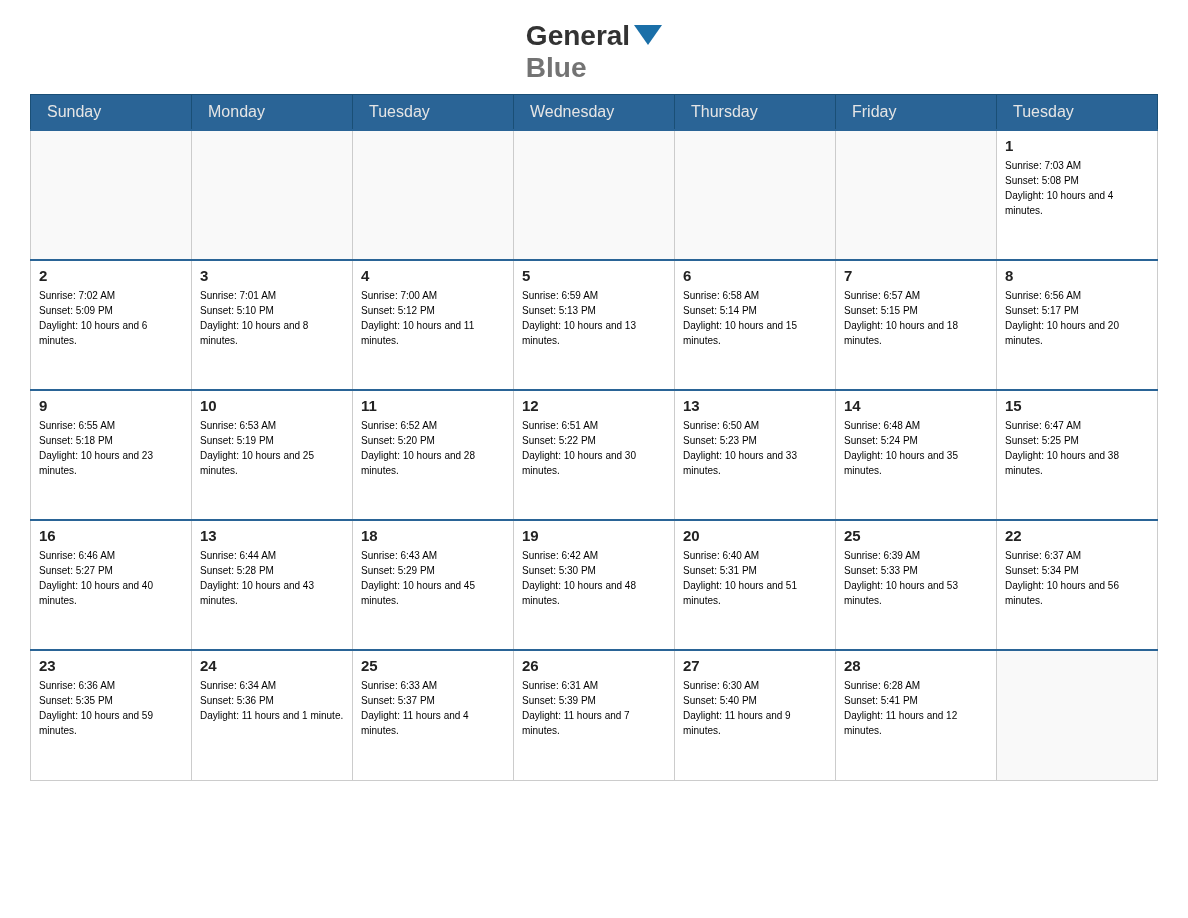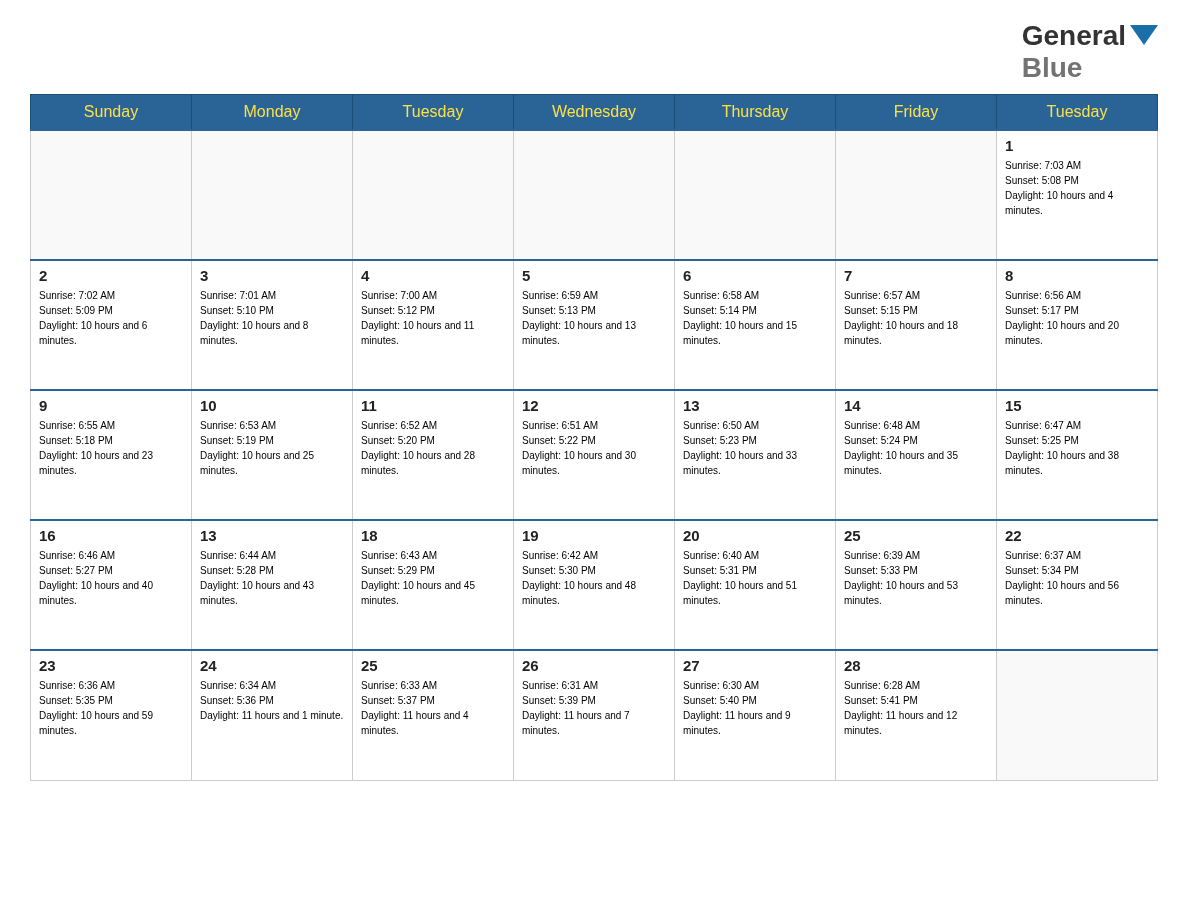--- a/index.html
+++ b/index.html
@@ -5,21 +5,21 @@
     * { margin: 0; padding: 0; box-sizing: border-box; }
     body {
       font-family: Arial, Helvetica, sans-serif;
       background: #fff;
       width: 1188px;
       min-height: 918px;
       padding: 20px 30px;
     }
     .header-area {
       display: flex;
-      justify-content: flex-end;
+      justify-content: center;
       align-items: flex-start;
       margin-bottom: 10px;
     }
     .logo {
       display: flex;
       flex-direction: column;
       align-items: flex-start;
     }
     .logo-general {
       font-size: 28px;
@@ -57,25 +57,25 @@
       color: #333;
       margin-top: 4px;
     }
     .calendar {
       width: 100%;
       border-collapse: collapse;
       margin-top: 10px;
     }
     .calendar th {
       background-color: #2a6496;
-      color: #fde047;
+      color: #e5e5e5;
       font-size: 16px;
       font-weight: normal;
-      padding: 8px 2px;
-      text-align: center;
+      padding: 8px 16px;
+      text-align: left;
       border: 1px solid #1a4f76;
     }
     .calendar td {
       border: 1px solid #ccc;
       vertical-align: top;
       padding: 6px 8px;
       width: 14.28%;
       min-height: 120px;
       height: 130px;
     }

